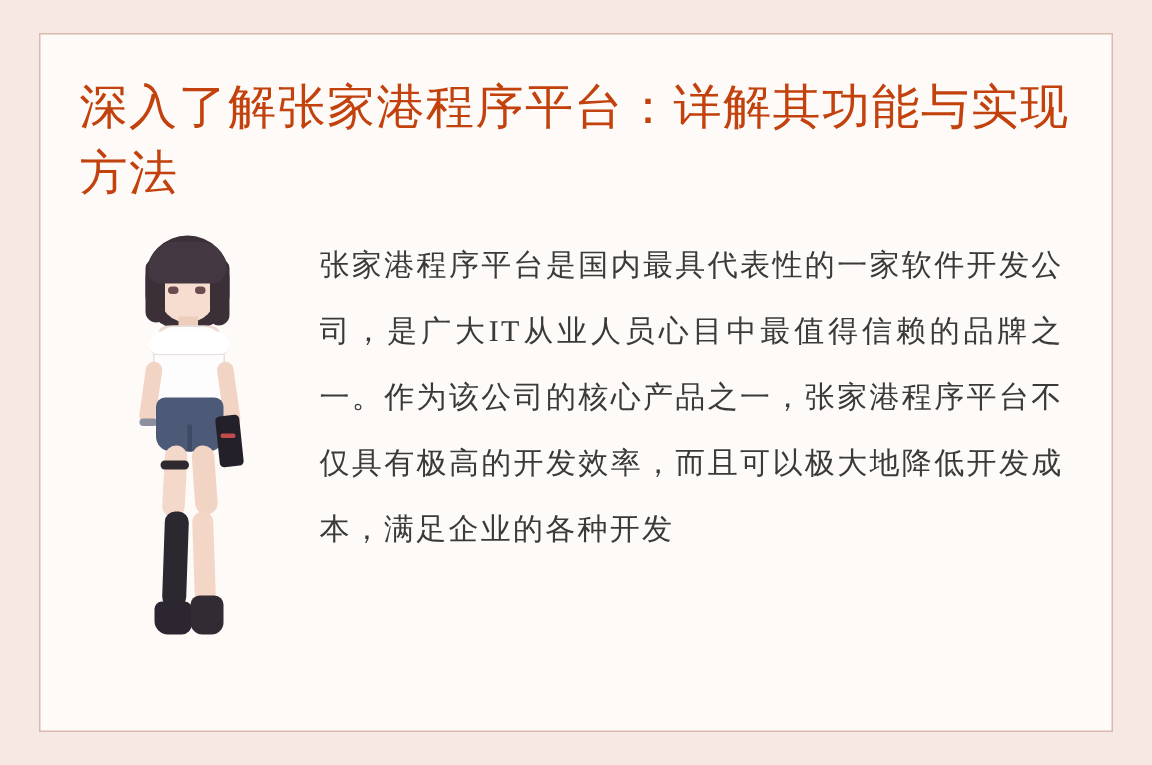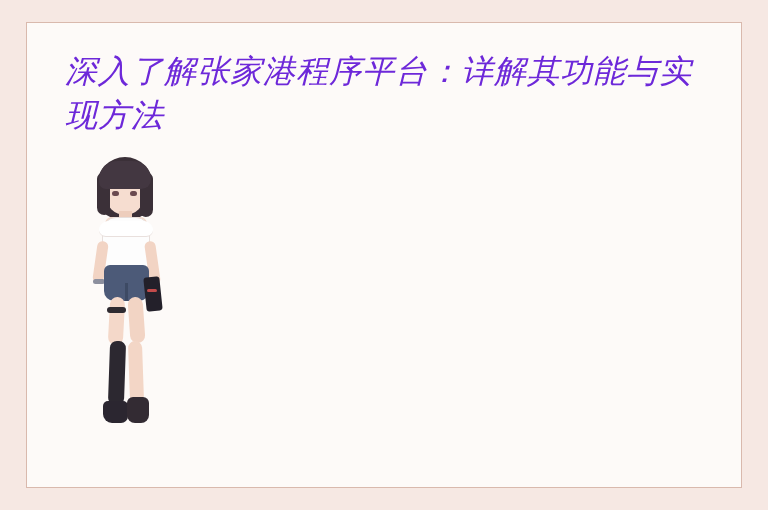--- a/index.html
+++ b/index.html
@@ -29,27 +29,26 @@
     bottom: 22px;
     border: 1px solid #d9b9ad;
     background: #fdfaf8;
     box-sizing: border-box;
     padding: 18px 26px 0 26px;
   }
   .title {
     font-family: "Liberation Serif", serif;
     font-size: 32px;
     line-height: 44px;
-    color: #6d28d9;
+    color: #c2410c;
     letter-spacing: 1px;
     font-weight: 400;
-    margin: 8px 0 0 12px;
+    margin: 8px 0 0 0;
     max-width: 690px;
     word-break: break-all;
-    font-style: italic;
   }
   .content-area {
     display: flex;
     flex-direction: row;
     margin-top: 18px;
   }
   .figure-col {
     width: 150px;
     flex: 0 0 150px;
     position: relative;
@@ -340,16 +339,19 @@
           <div class="fig-thigh-l"></div>
           <div class="fig-thigh-r"></div>
           <div class="fig-garter"></div>
           <div class="fig-sock"></div>
           <div class="fig-leg-bare"></div>
           <div class="fig-boot-l"></div>
           <div class="fig-boot-r"></div>
         </div>
       </div>
 
+      <div class="text-col">
+        <p class="body-text">张家港程序平台是国内最具代表性的一家软件开发公司，是广大IT从业人员心目中最值得信赖的品牌之一。作为该公司的核心产品之一，张家港程序平台不仅具有极高的开发效率，而且可以极大地降低开发成本，满足企业的各种开发</p>
+      </div>
 
     </div>
   </div>
 </div>
 
 </body></html>

